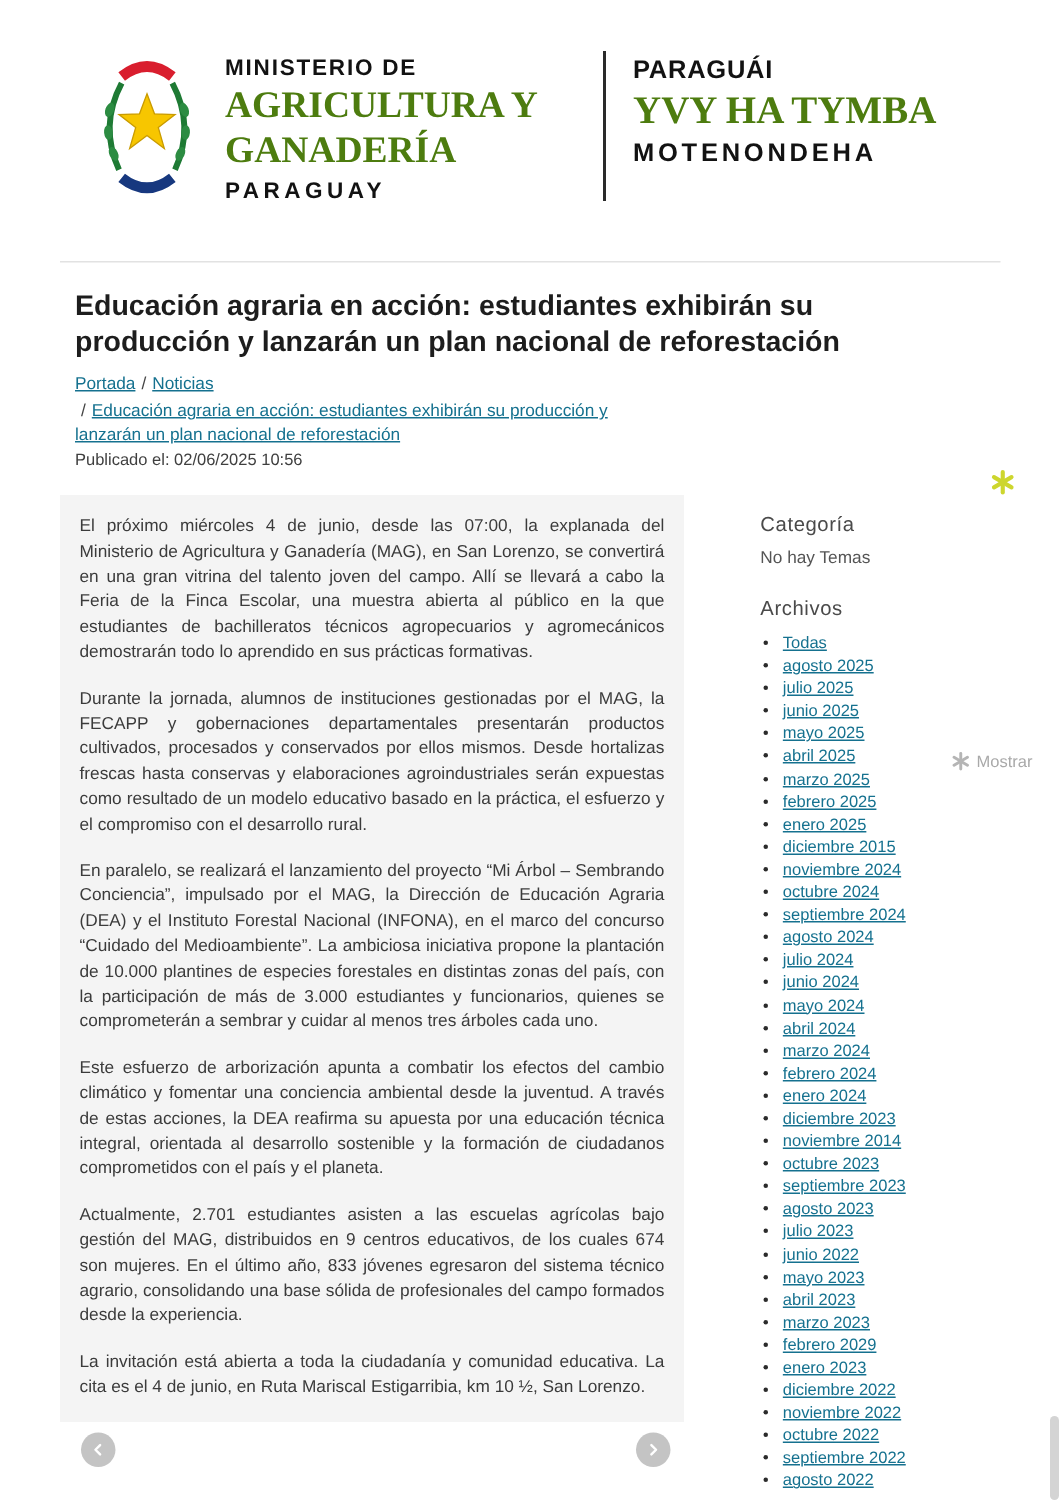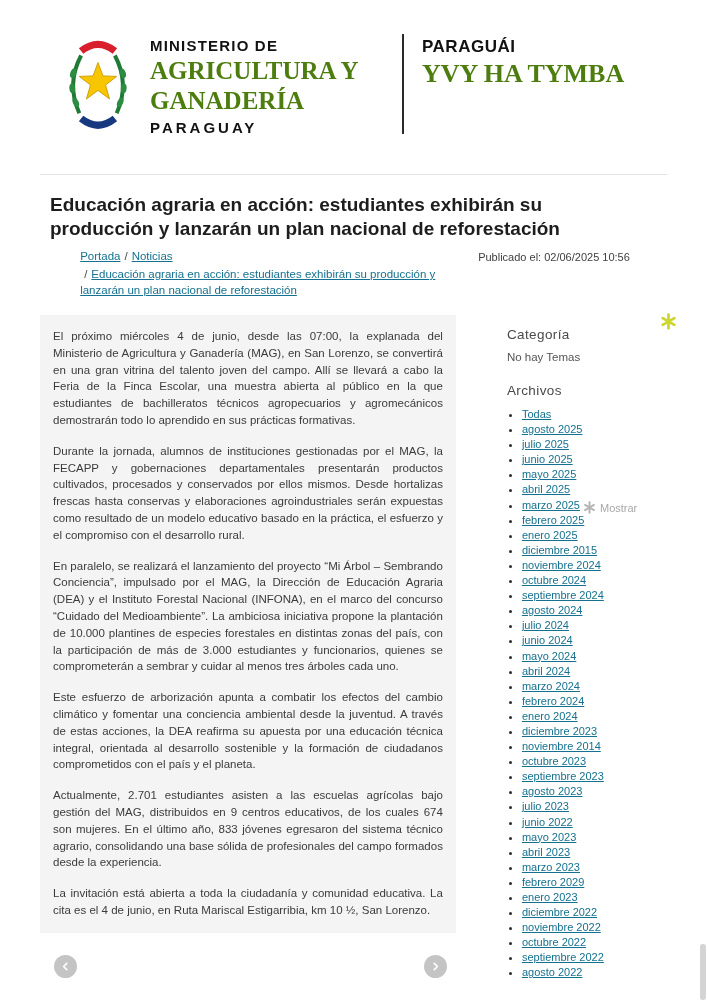--- a/index.html
+++ b/index.html
@@ -24,21 +24,21 @@
   .org-right .t-small { font-size:17px; letter-spacing:0.5px; }
   .org-right .t-big { font-size:26px; }
   .org-right .t-last { font-size:17px; letter-spacing:2.5px; margin-top:2px; }
   .header-rule { border:none; border-top:1px solid #e2e2e2; margin:36px 40px 0 40px; }
 
   
   .page-title {
     margin:18px 47px 0 50px; width:566px;
     font-size:19px; line-height:24px; font-weight:bold; color:var(--color-title, #1d1d1d);
   }
-  .meta-row { display:flex; justify-content:center; align-items:flex-start; margin:7px 47px 0 50px; }
+  .meta-row { display:flex; justify-content:space-between; align-items:flex-start; margin:7px 47px 0 50px;flex-direction:column; }
   .breadcrumb { font-size:11.5px; line-height:16px; color:#444; }
   .breadcrumb a { color:var(--color-link, #15718f); text-decoration:underline; cursor:pointer; }
   .breadcrumb .sep { margin:0 4px; color:#444; text-decoration:none; }
   .crumb-line2 { width:398px; margin-top:2px; }
   .published { font-size:11px; color:#3f3f3f; white-space:nowrap; padding-top:3px; }
 
   
   .content-row { display:flex; align-items:flex-start; margin:17px 40px 0 40px; }
   .article-body {
     width:440px; background:#f4f4f4; padding:13px 13px 10px 13px;
@@ -52,21 +52,21 @@
   .sidebar { width:170px; margin-left:51px; padding-top:12px; }
   .side-heading { font-size:13.5px; font-weight:normal; color:#4a4a4a; letter-spacing:0.4px; margin-bottom:9px; }
   .side-empty { font-size:11.5px; color:#555; margin-bottom:20px; }
   .archives-list { list-style:disc; padding-left:15px; margin-top:8px; }
   .archives-list li { font-size:11px; line-height:15.1px; color:#2b2b2b; }
   .archives-list a { color:var(--color-link, #15718f); text-decoration:underline; cursor:pointer; }
 
   
   .a11y-icon { position:absolute; left:660px; top:313px; width:17px; height:17px; cursor:pointer; }
   .show-chip {
-    position:absolute; left:581px; top:500px;
+    position:absolute; left:632px; top:500px;
     display:flex; align-items:center; gap:4px; cursor:pointer;
     background:rgba(255,255,255,0.75); padding:1px 2px; border-radius:3px;justify-content:center;
   }
   .show-chip .chip-label { font-size:11px; color:#a9a9a9; }
   .pager-btn {
     position:absolute; width:23px; height:23px; border-radius:50%;
     background:#c4c4c4; border:none; display:flex; align-items:center; justify-content:center;
     cursor:pointer; padding:0;
   }
   .pager-prev { left:54px; top:955px; }
@@ -103,20 +103,21 @@
       <div class="t-big">AGRICULTURA Y</div>
       <div class="t-big">GANADERÍA</div>
       <div class="t-small t-last">PARAGUAY</div>
     </div>
 
     <div class="v-divider"></div>
 
     <div class="org-block org-right">
       <div class="t-small">PARAGUÁI</div>
       <div class="t-big">YVY HA TYMBA</div>
+      <div class="t-small t-last">MOTENONDEHA</div>
     </div>
   </header>
 
   <hr class="header-rule">
 
   <h1 class="page-title">Educación agraria en acción: estudiantes exhibirán su producción y lanzarán un plan nacional de reforestación</h1>
 
   <div class="meta-row">
     <nav class="breadcrumb">
       <div class="crumb-line1">

